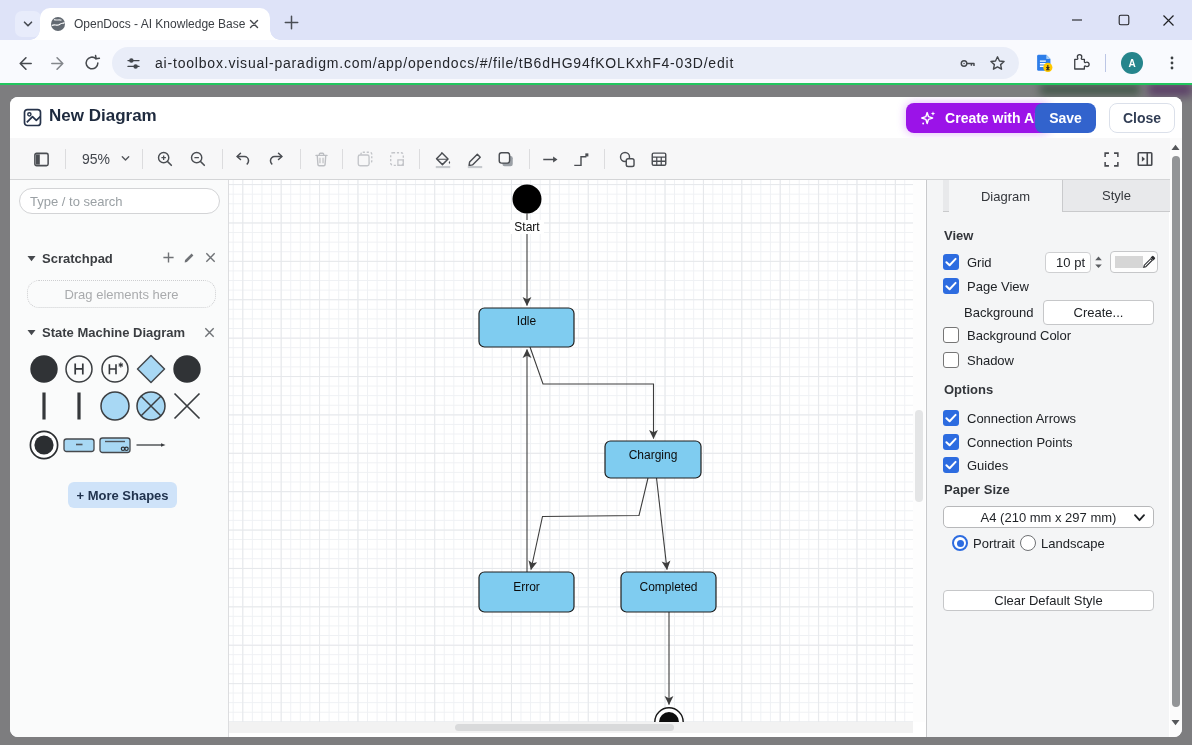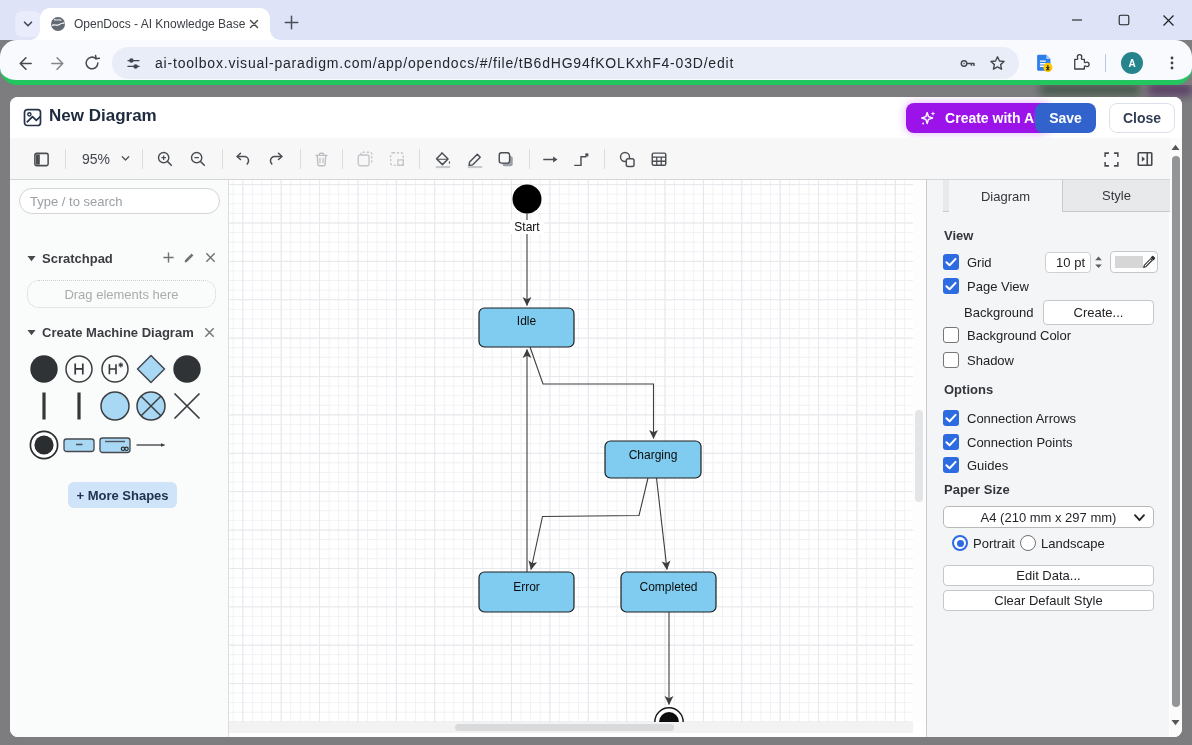--- a/index.html
+++ b/index.html
@@ -14,21 +14,21 @@
   #tab { left:40px; top:8px; width:230px; height:32px; background:#ffffff; border-radius:10px 10px 0 0; display:flex; align-items:center; padding:0 8px 0 10px; }
   #tab::before, #tab::after { content:""; position:absolute; bottom:0; width:10px; height:10px; }
   #tab::before { left:-10px; background:radial-gradient(circle 10px at 0 0, transparent 9.5px, #ffffff 10px); }
   #tab::after { right:-10px; background:radial-gradient(circle 10px at 10px 0, transparent 9.5px, #ffffff 10px); }
   #tab-title { font-size:12px; color:#3c4045; margin-left:8px; white-space:nowrap; overflow:hidden; flex:1; }
   #tab-close { width:16px; height:16px; display:flex; align-items:center; justify-content:center; }
   #newtab-btn { left:280px; top:11px; width:22px; height:22px; display:flex; align-items:center; justify-content:center; }
   .wctrl { top:0px; width:44px; height:40px; display:flex; align-items:center; justify-content:center; }
   #win-min { left:1055px; } #win-max { left:1102px; } #win-close { left:1146px; }
 
-  #btoolbar { left:0; top:40px; width:1192px; height:45px; background:#f9fafe; border-bottom:5px solid #22c55e;border-radius:17px; }
+  #btoolbar { left:0; top:40px; width:1192px; height:45px; background:#f9fafe; border-bottom:2px solid #22c55e; }
   .nav-ico { top:11px; width:24px; height:24px; display:flex; align-items:center; justify-content:center; }
   #nav-back { left:12px; } #nav-fwd { left:46px; } #nav-reload { left:80px; }
   #omnibox { left:112px; top:7px; width:907px; height:32px; border-radius:16px; background:#e9edf8; display:flex; align-items:center; padding:0 10px 0 9px; }
   #omni-url { font-size:14px; letter-spacing:0.8px; color:#24262b; margin-left:10px; flex:1; white-space:nowrap; overflow:hidden; }
   .omni-ico { width:24px; height:24px; display:flex; align-items:center; justify-content:center; }
   .bar-ico { top:11px; width:24px; height:24px; display:flex; align-items:center; justify-content:center; }
   #ico-docs { left:1032px; } #ico-ext { left:1068px; }
   #bar-sep { left:1105px; top:14px; width:1px; height:18px; background:#bcc6e5; }
   #avatar { left:1121px; top:12px; width:22px; height:22px; border-radius:50%; background:#26858c; color:#fff; font-size:10px; font-weight:700; display:flex; align-items:center; justify-content:center; }
   #ico-kebab { left:1160px; }
@@ -394,21 +394,21 @@
           <path d="M2.5 2.5 L11.5 11.5 M11.5 2.5 L2.5 11.5" stroke="#6f7276" stroke-width="1.5"></path>
         </svg>
     </div>
     <div id="dropzone" class="abs">
       <span>Drag elements here</span>
     </div>
     <div id="smd-head" class="abs sec-head">
       <svg width="9" height="7" viewBox="0 0 9 7">
           <path d="M0.5 1 H8.5 L4.5 6.2 Z" fill="#46494d"></path>
         </svg>
-      <span class="sec-title">Create Machine Diagram</span>
+      <span class="sec-title">State Machine Diagram</span>
     </div>
     <svg id="smd-close" class="abs" width="13" height="13" viewBox="0 0 14 14">
         <path d="M2.5 2.5 L11.5 11.5 M11.5 2.5 L2.5 11.5" stroke="#6f7276" stroke-width="1.5"></path>
       </svg>
 
     <div id="shapes" class="abs">
       <div class="shape" style="left:0.5px;top:0">
         <svg width="30" height="30" viewBox="0 0 30 30">
             <circle cx="15" cy="15" r="13.7" fill="#303336"></circle>
           </svg>
@@ -623,23 +623,20 @@
         </svg>
     </div>
 
     <div class="abs pradio" style="left:25px;top:355px;border:2px solid #2d6ce0;background:#fff">
       <div style="position:absolute;left:2.5px;top:2.5px;width:7px;height:7px;border-radius:50%;background:#2d6ce0"></div>
     </div>
     <span class="abs plabel" style="left:46px;top:356px">Portrait</span>
     <div class="abs pradio" style="left:93px;top:355px;border:1.5px solid #6f7174;background:#fff"></div>
     <span class="abs plabel" style="left:114px;top:356px">Landscape</span>
 
-    <div class="abs pbtn" style="left:16px;top:385px;width:211px;height:21px">
-      <span>Edit Data...</span>
-    </div>
     <div class="abs pbtn" style="left:16px;top:410px;width:211px;height:21px">
       <span>Clear Default Style</span>
     </div>
   </div>
 
   <div id="mscroll" class="abs">
     <svg class="abs" style="left:1px;top:6px" width="9" height="7" viewBox="0 0 9 7">
         <path d="M4.5 0.8 L8.5 6 H0.5 Z" fill="#55575a"></path>
       </svg>
     <div id="mscroll-thumb" class="abs"></div>

